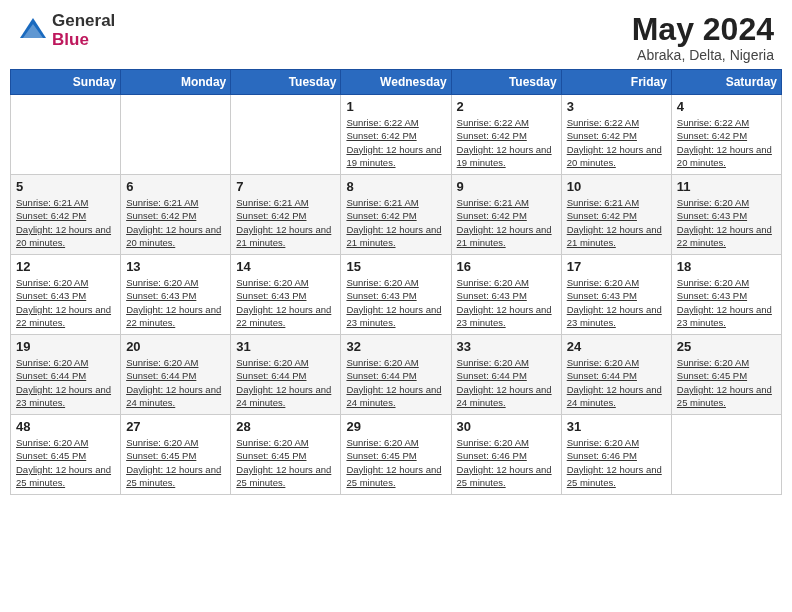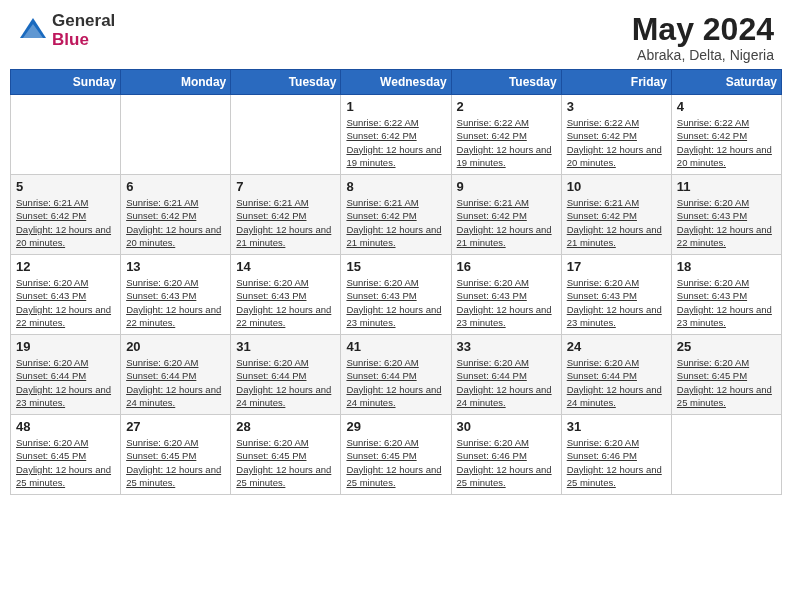--- a/index.html
+++ b/index.html
@@ -294,21 +294,21 @@
 and 24 minutes.</div>
             </td>
             <td>
               <span class="day-num">31</span>
               <div class="day-info">Sunrise: 6:20 AM
 Sunset: 6:44 PM
 Daylight: 12 hours
 and 24 minutes.</div>
             </td>
             <td>
-              <span class="day-num">41</span>
+              <span class="day-num">32</span>
               <div class="day-info">Sunrise: 6:20 AM
 Sunset: 6:44 PM
 Daylight: 12 hours
 and 24 minutes.</div>
             </td>
             <td>
               <span class="day-num">33</span>
               <div class="day-info">Sunrise: 6:20 AM
 Sunset: 6:44 PM
 Daylight: 12 hours

